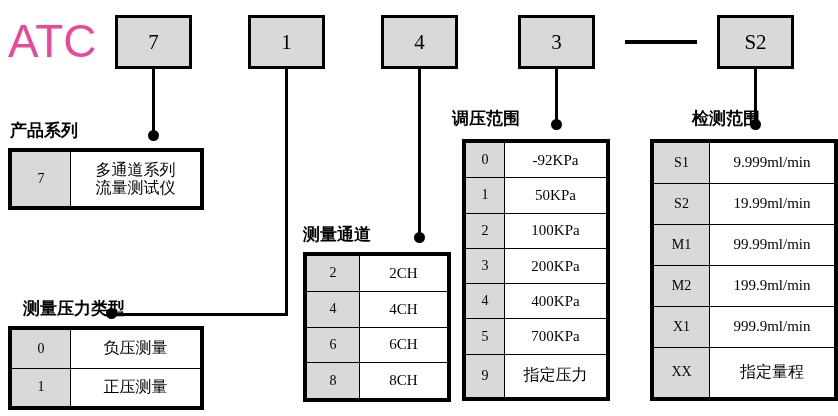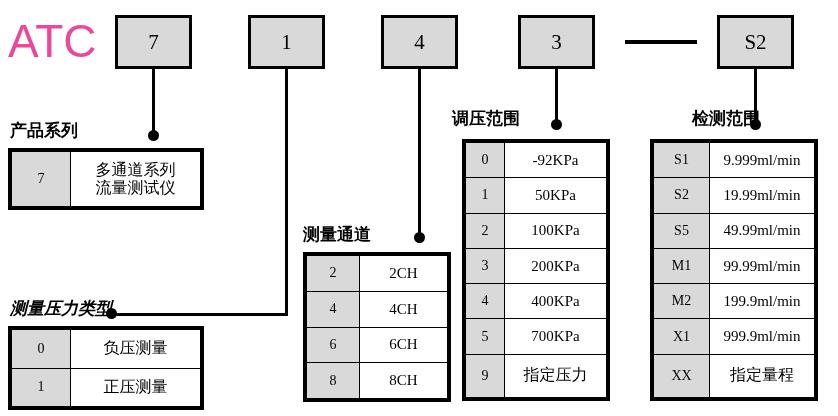--- a/index.html
+++ b/index.html
@@ -155,21 +155,21 @@
         <td class="code" style="width:58px;">7</td>
         <td class="desc cjk">
           <span class="cell-lines">多通道系列</span>
           <span class="cell-lines">流量测试仪</span>
         </td>
       </tr>
     </tbody>
       </table>
   </div>
 
-  <div class="caption" style="left:10px; top:300px;font-style:italic;">测量压力类型</div>
+  <div class="caption" style="left:23px; top:300px;">测量压力类型</div>
 
   <div class="opt-table" style="left:8px; top:326px; width:196px; height:84px;">
     <table>
       <tbody>
           <tr>
         <td class="code" style="width:58px;">0</td>
         <td class="desc cjk">负压测量</td>
       </tr>
       <tr>
         <td class="code">1</td>
@@ -236,36 +236,32 @@
       <tr>
         <td class="code">9</td>
         <td class="desc cjk">指定压力</td>
       </tr>
     </tbody>
       </table>
   </div>
 
   <div class="caption" style="left:652px; top:110px;margin-left:40px;">检测范围</div>
 
-  <div class="opt-table" style="left:650px; top:139px; width:168px; height:262px;">
+  <div class="opt-table" style="left:650px; top:139px; width:188px; height:262px;">
     <table>
       <tbody>
           <tr>
         <td class="code" style="width:55px;">S1</td>
         <td class="desc">9.999ml/min</td>
       </tr>
       <tr>
         <td class="code">S2</td>
         <td class="desc">19.99ml/min</td>
       </tr>
       <tr>
-        <td class="code">S5</td>
-        <td class="desc">49.99ml/min</td>
-      </tr>
-      <tr>
         <td class="code">M1</td>
         <td class="desc">99.99ml/min</td>
       </tr>
       <tr>
         <td class="code">M2</td>
         <td class="desc">199.9ml/min</td>
       </tr>
       <tr>
         <td class="code">X1</td>
         <td class="desc">999.9ml/min</td>

